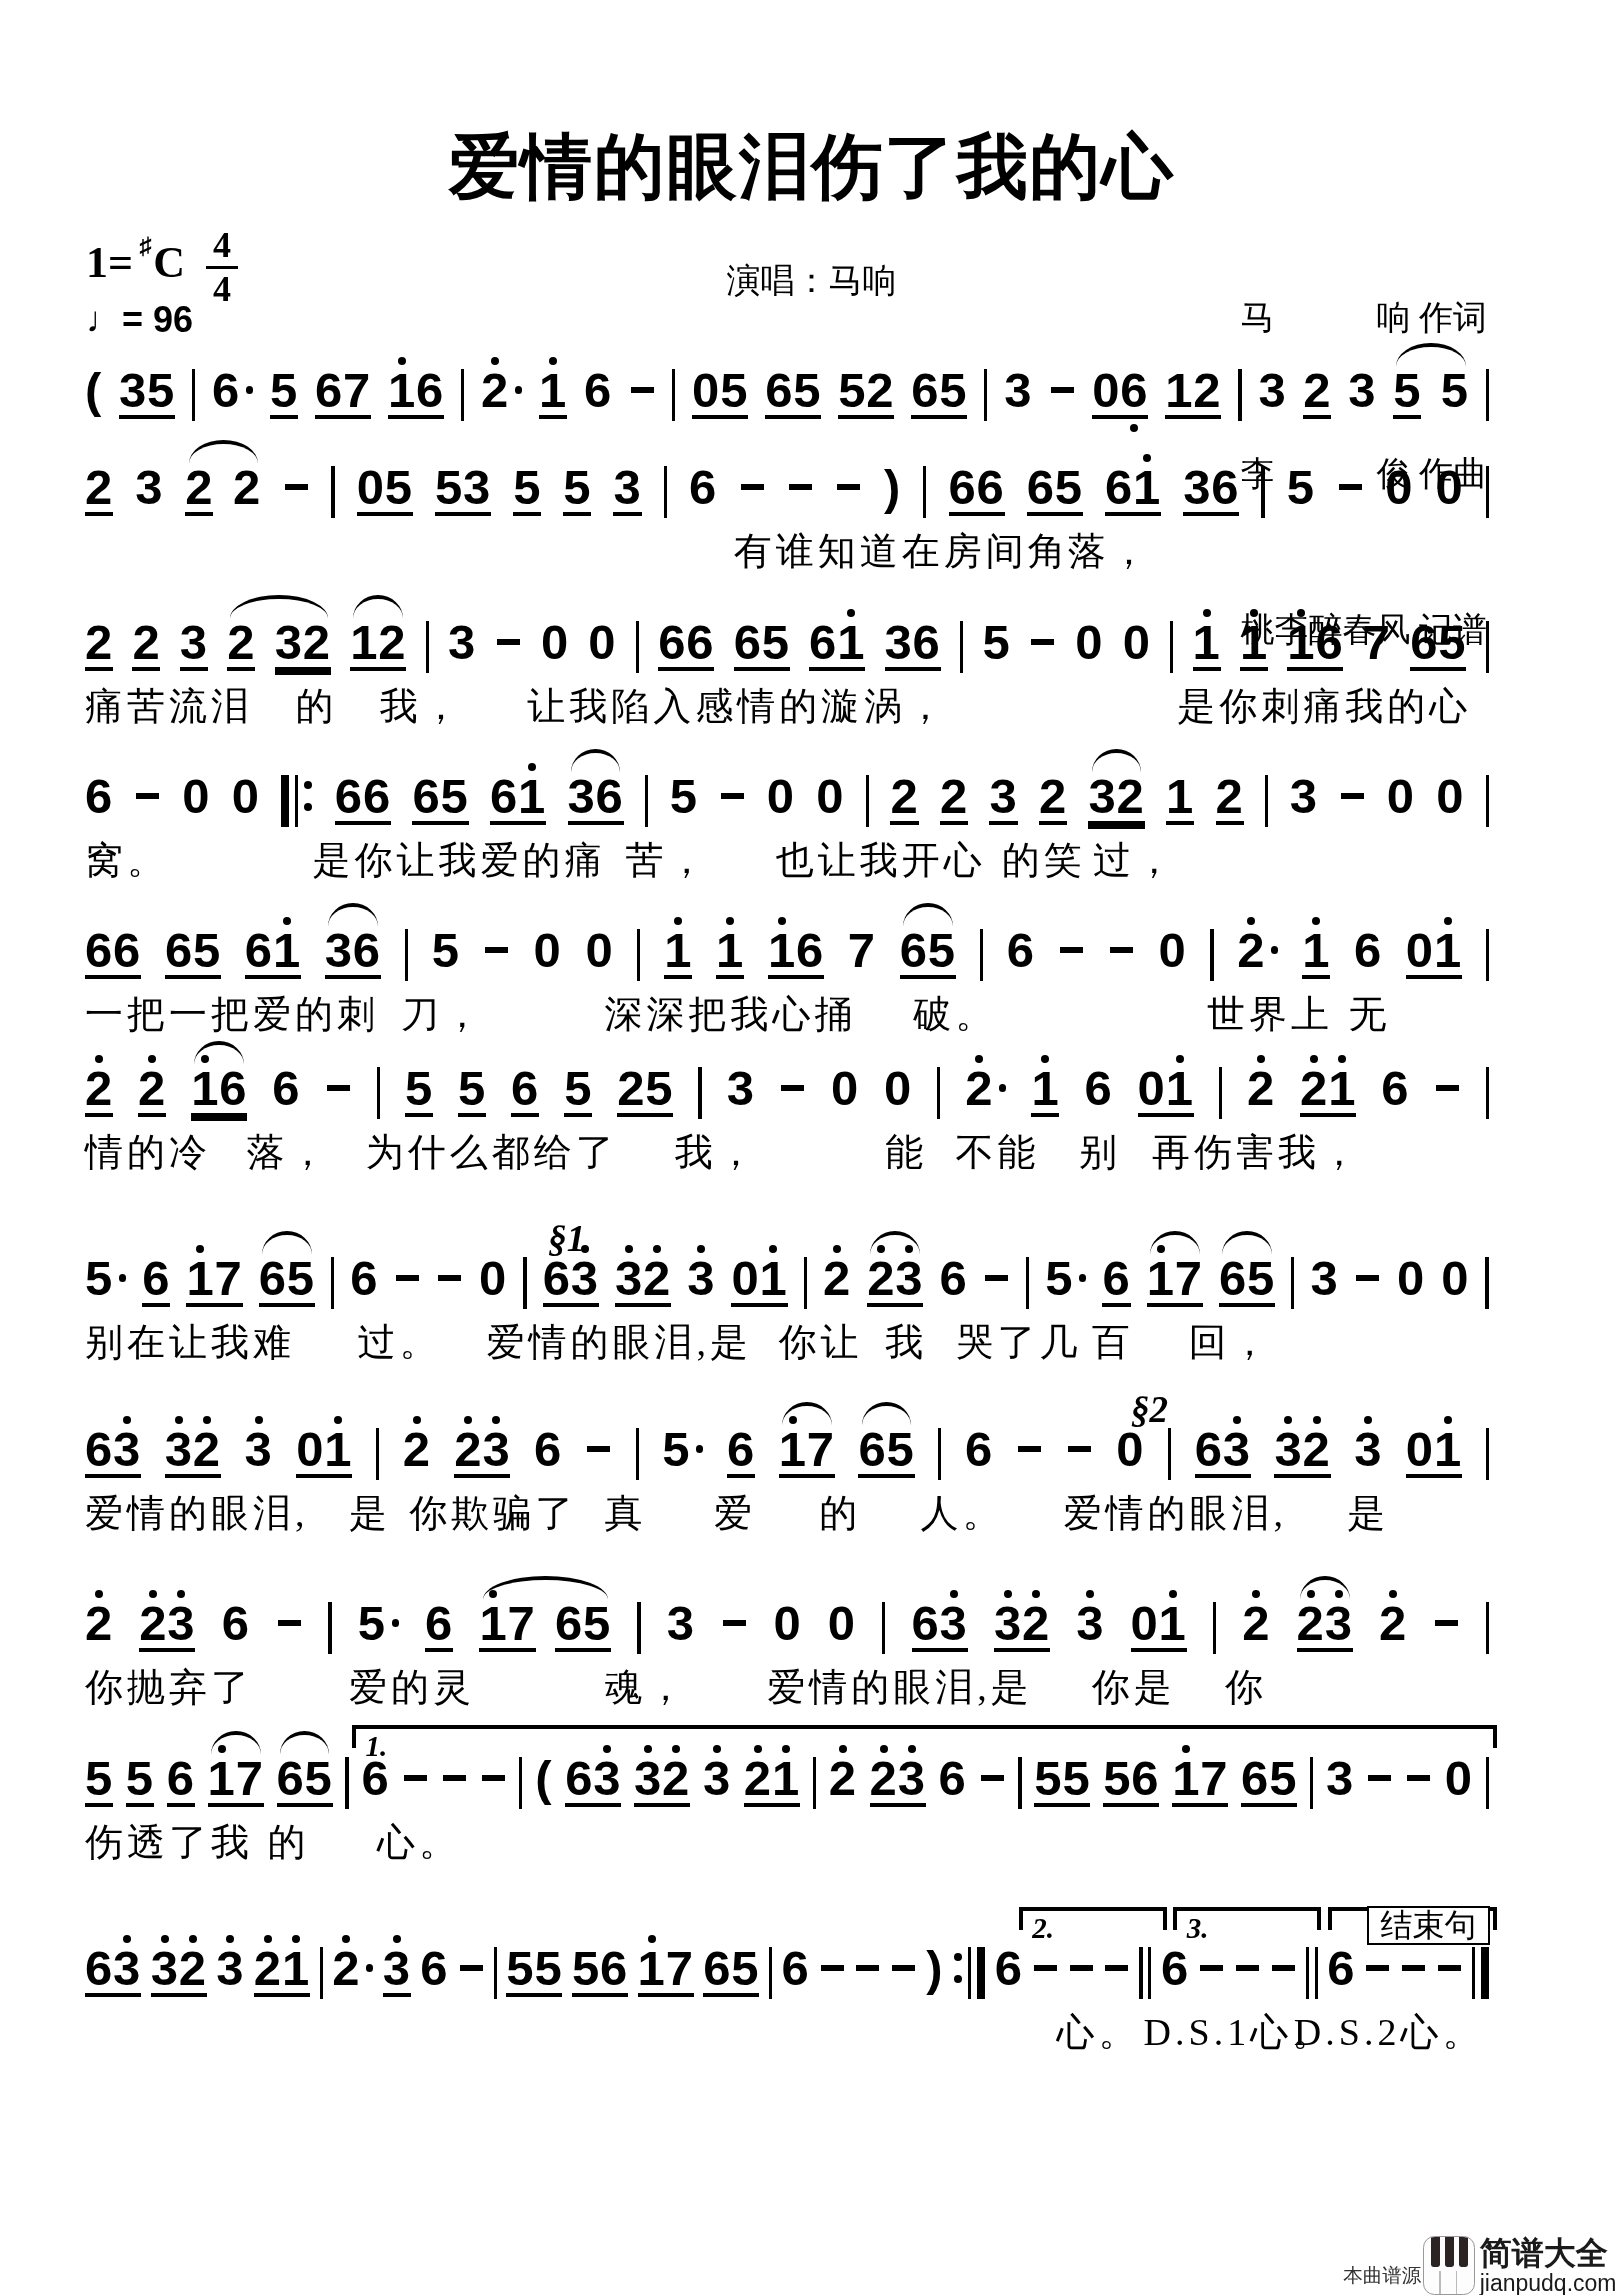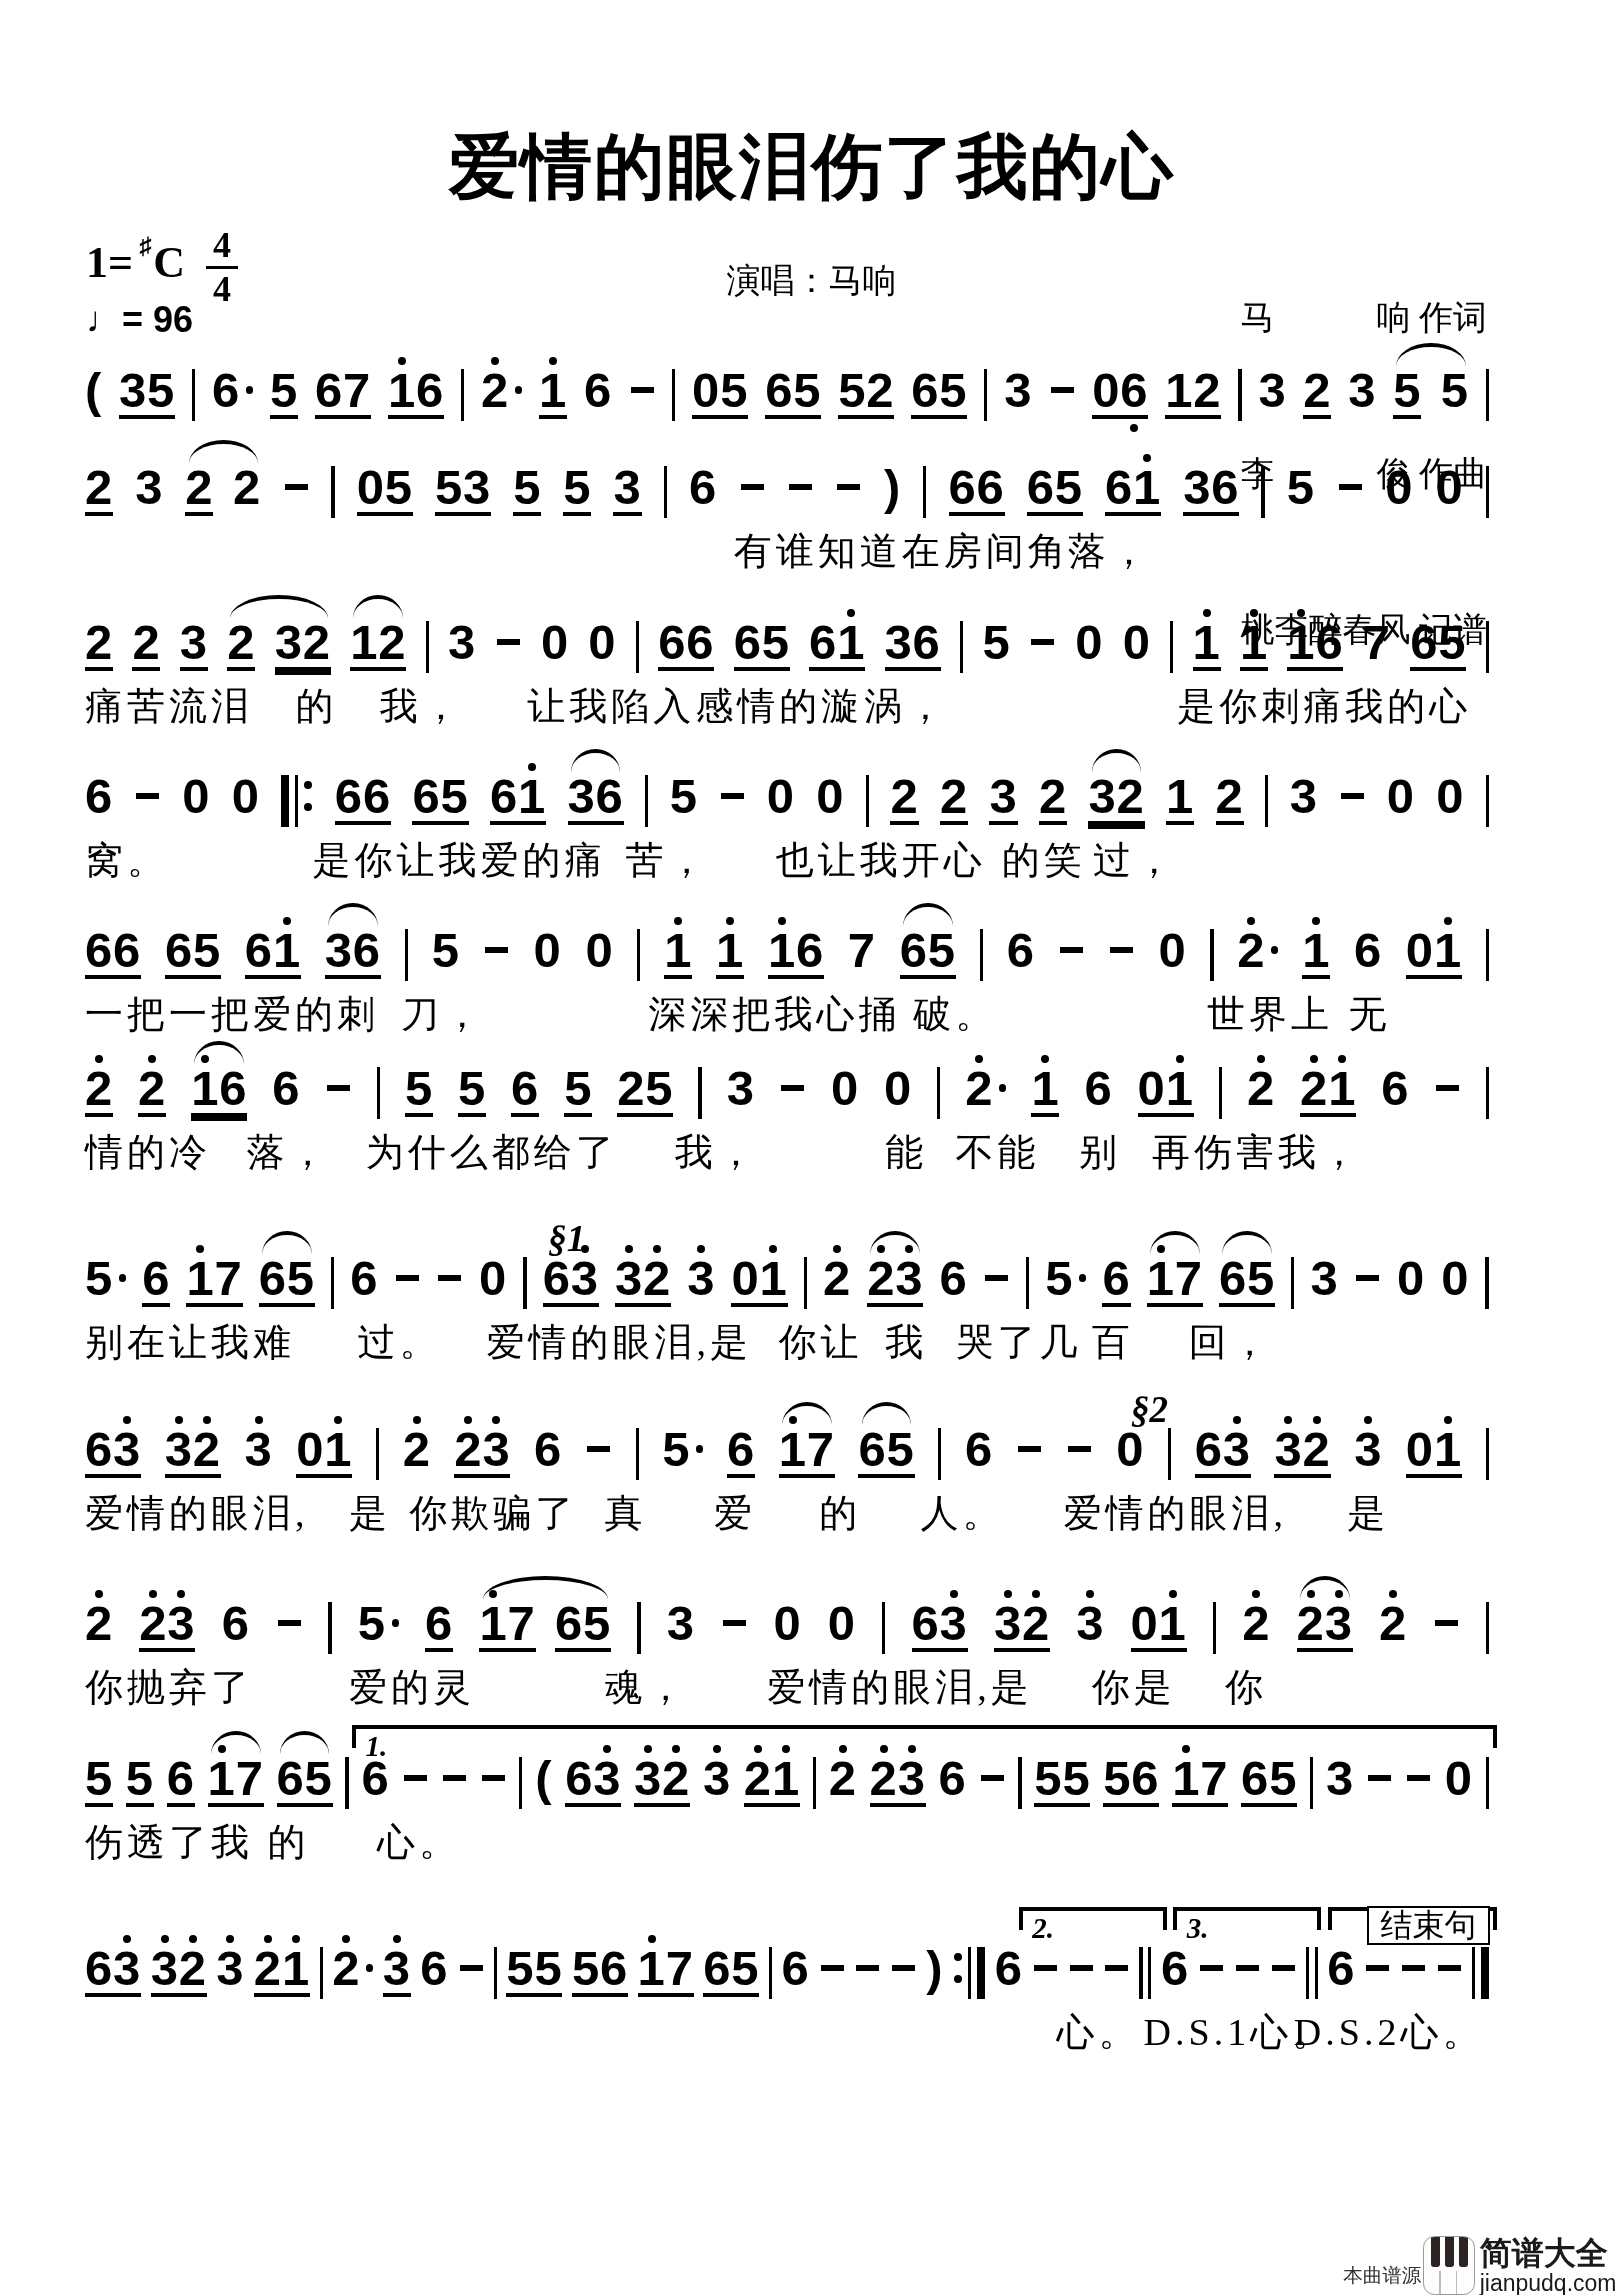--- a/index.html
+++ b/index.html
@@ -608,21 +608,21 @@
           <span class="ch">0</span>
           <span class="ch hi">1</span>
         </span>
         <span class="barg">
           <span class="bl"></span>
         </span>
       </div>
       <div class="lyr">
         <span style="left: 0%;">一把一把爱的刺</span>
         <span style="left: 22.5%;">刀，</span>
-        <span style="left: 37%; margin-left: 44px;">深深把我心捅</span>
+        <span style="left: 37%;">深深把我心捅</span>
         <span style="left: 59%;">破。</span>
         <span style="left: 76.5%; margin-left: 48px;">世界上</span>
         <span style="left: 90%;">无</span>
       </div>
     </div>
     <div class="sys" style="top: 1038px;">
       <div class="nrow">
         <span class="note u1">
           <span class="ch hi">2</span>
         </span>

